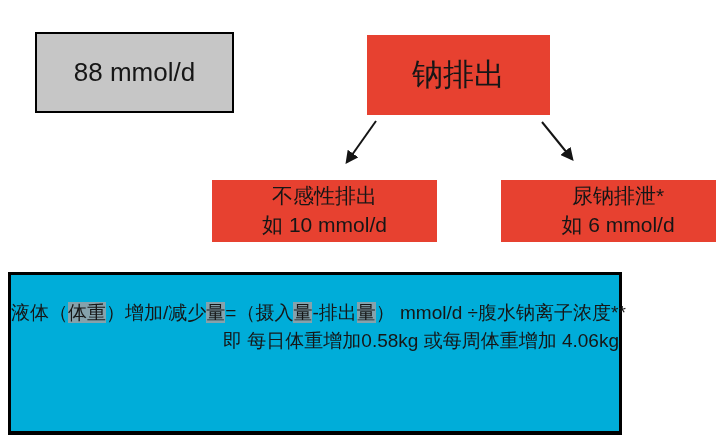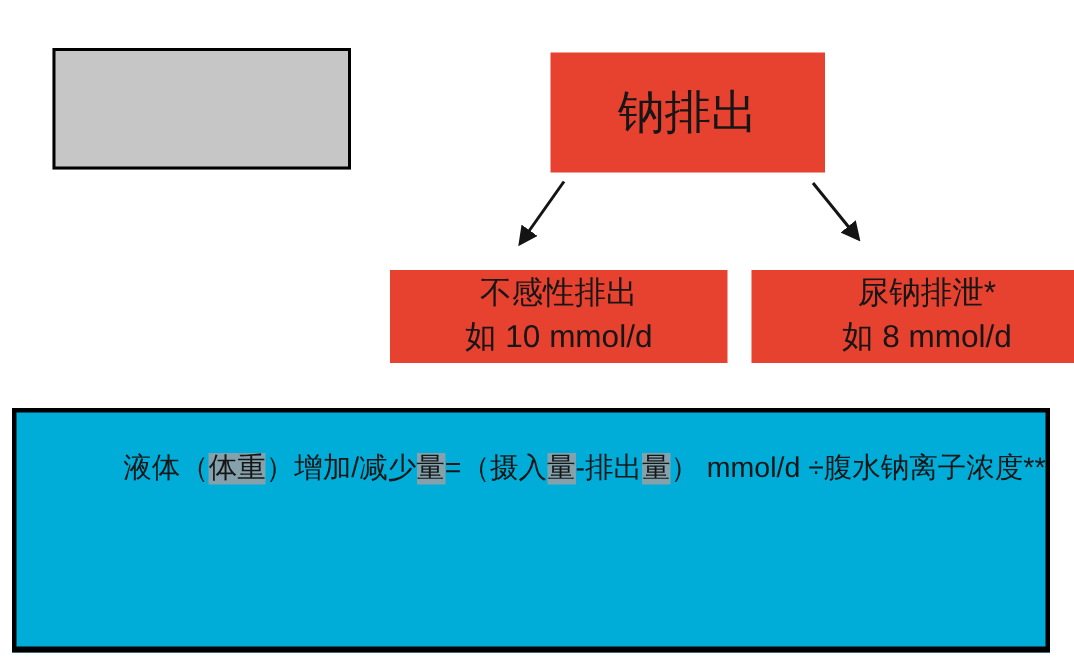--- a/index.html
+++ b/index.html
@@ -32,31 +32,30 @@
     left: 367px; top: 35px; width: 183px; height: 80px;
     background: var(--red);
     font-size: 31px;
     text-align: center;
   }
   .box-red-left {
     left: 212px; top: 180px; width: 225px; height: 62px;
     background: var(--red);
     font-size: 21px;
     line-height: 1.38;
-    margin-left: 48px;
   }
   .box-red-right {
     left: 470px; top: 180px; width: 234px; height: 62px;
     background: var(--red);
     font-size: 21px;
     line-height: 1.38;
     margin-left: 31px;
   }
   .box-cyan {
-    left: 8px; top: 272px; width: 692px; height: 163px;
+    left: 8px; top: 272px; width: 614px; height: 163px;
     background: var(--cyan);
     border: 3px solid #000;
     border-bottom-width: 4px;
     display: block;
     padding-top: 24px;
     text-align: right;
   }
   .fline {
     font-size: 19px;
     line-height: 28px;
@@ -69,20 +68,21 @@
     width: 716px; height: 441px;
     pointer-events: none;
   }
 </style>
 </head>
 <body>
 
 <div class="stage">
 
   <div class="box box-gray">
+    <div>88 mmol/d</div>
   </div>
 
   <div class="box box-red-top">
     <div>钠排出</div>
   </div>
 
   <svg class="arrows" viewBox="0 0 716 441" xmlns="http://www.w3.org/2000/svg">
     <defs>
       <marker id="arrowhead" viewBox="0 0 10 10" refX="8" refY="5" markerWidth="6.5" markerHeight="6.5" orient="auto-start-reverse">
         <path d="M0,0 L10,5 L0,10 z" fill="#141414"></path>
@@ -92,20 +92,21 @@
     <line x1="542" y1="122" x2="572" y2="159" stroke="#141414" stroke-width="2" marker-end="url(#arrowhead)"></line>
   </svg>
 
   <div class="box box-red-left">
     <div>不感性排出</div>
     <div>如 10 mmol/d</div>
   </div>
 
   <div class="box box-red-right">
     <div>尿钠排泄*</div>
-    <div>如 8 mmol/d</div>
+    <div>如 6 mmol/d</div>
   </div>
 
   <div class="box box-cyan">
     <div class="fline"><span>液体（</span><span class="hl">体重</span><span>）增加/减少</span><span class="hl">量</span><span>=（摄入</span><span class="hl">量</span><span>-排出</span><span class="hl">量</span><span>） mmol/d ÷腹水钠离子浓度**</span></div>
+    <div class="fline">即 每日体重增加0.58kg 或每周体重增加 4.06kg</div>
   </div>
 
 </div>
 
 </body></html>

